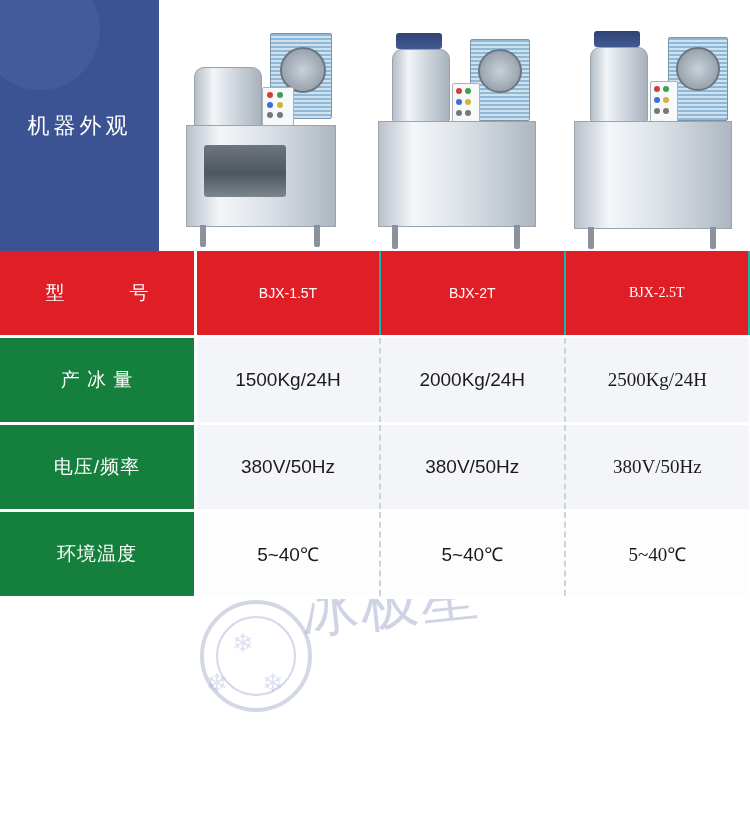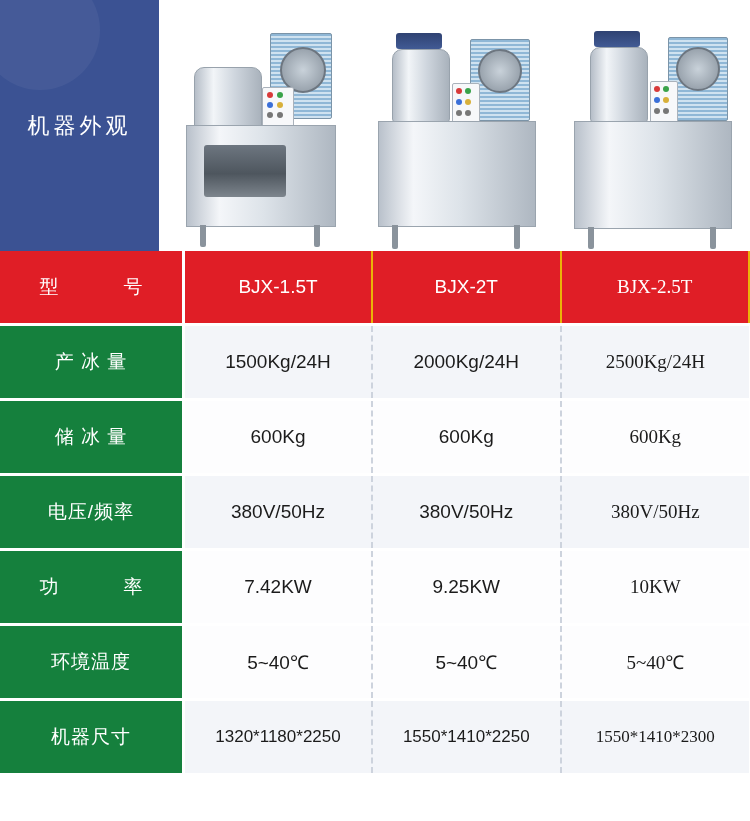--- a/index.html
+++ b/index.html
@@ -168,21 +168,21 @@
   }
 
   
   table.spec {
     width: 750px;
     border-collapse: collapse;
     table-layout: fixed;
     position: relative;
     z-index: 10;
   }
-  table.spec td { padding: 10px; }
+  table.spec td { padding: 16px; }
   .rowlabel {
     width: 162px;
     background: #15803d;
     color: #ffffff;
     font-size: 19px;
     letter-spacing: 1px;
     text-align: center;
     height: 52px;
     border-bottom: 3px solid #ffffff;
     border-right: 3px solid #ffffff;
@@ -197,22 +197,22 @@
     color: #1b1b1b;
     background: transparent;
     border-bottom: 3px solid #ffffff;
     border-right: 2px dashed #cdd3dd;
     white-space: nowrap;
   }
   .cell.last { border-right: none; font-family: Liberation Serif, serif; }
   .hdr .cell {
     background: #e01e26;
     color: #ffffff;
-    font-size: 19px;
-    border-right: 2px solid #eab308;
+    font-size: 14px;
+    border-right: 2px solid #14b8a6;
   }
   tr.band-a .cell { background: #f3f5f9; }
   tr.band-b .cell { background: #fdfdfe; }
   tr.hdr .cell { background: #e01e26; }
   .cell.small { font-size: 17px; }
 </style>
 </head>
 <body>
 
 <div class="sheet">
@@ -309,54 +309,36 @@
         <td class="cell last">BJX-2.5T</td>
       </tr>
 
       <tr class="band-a">
         <td class="rowlabel">产 冰 量</td>
         <td class="cell">1500Kg/24H</td>
         <td class="cell">2000Kg/24H</td>
         <td class="cell last">2500Kg/24H</td>
       </tr>
 
-      <tr class="band-b">
-        <td class="rowlabel">储 冰 量</td>
-        <td class="cell">600Kg</td>
-        <td class="cell">600Kg</td>
-        <td class="cell last">600Kg</td>
-      </tr>
 
       <tr class="band-a">
         <td class="rowlabel">电压/频率</td>
         <td class="cell">380V/50Hz</td>
         <td class="cell">380V/50Hz</td>
         <td class="cell last">380V/50Hz</td>
       </tr>
 
-      <tr class="band-b">
-        <td class="rowlabel spread">功　　率</td>
-        <td class="cell">7.42KW</td>
-        <td class="cell">9.25KW</td>
-        <td class="cell last">10KW</td>
-      </tr>
 
 
       <tr class="band-b">
         <td class="rowlabel">环境温度</td>
         <td class="cell">5~40℃</td>
         <td class="cell">5~40℃</td>
         <td class="cell last">5~40℃</td>
       </tr>
 
 
 
-      <tr class="band-a">
-        <td class="rowlabel">机器尺寸</td>
-        <td class="cell small">1320*1180*2250</td>
-        <td class="cell small">1550*1410*2250</td>
-        <td class="cell small last">1550*1410*2300</td>
-      </tr>
 
     </tbody>
   </table>
 
 </div>
 
 </body></html>

